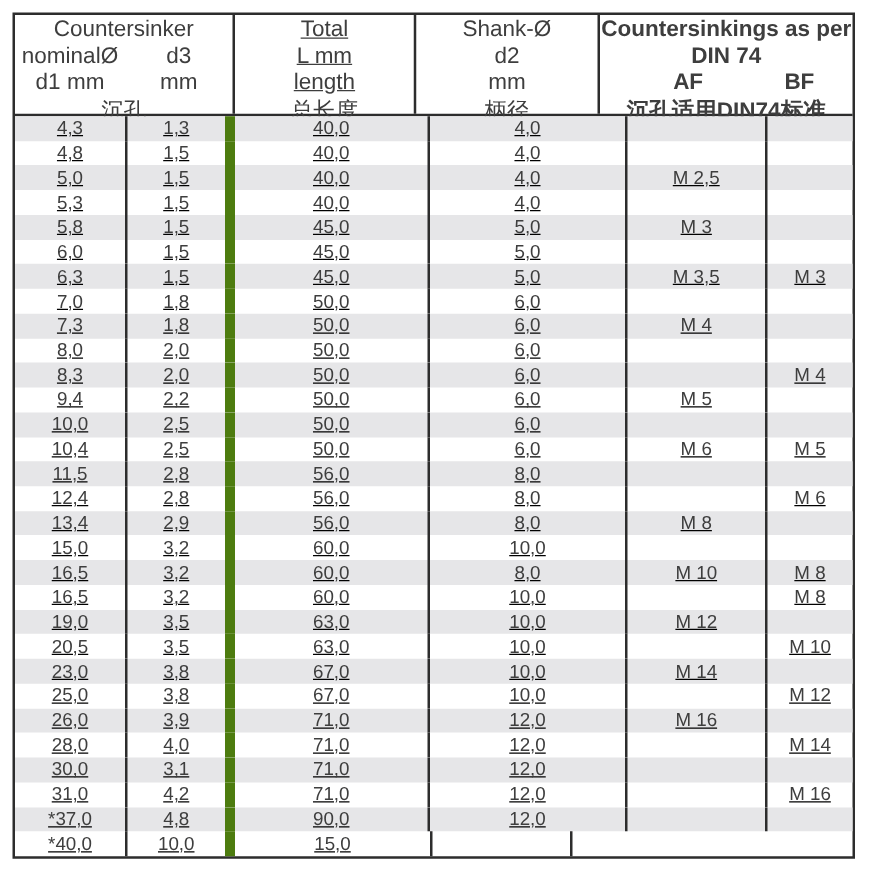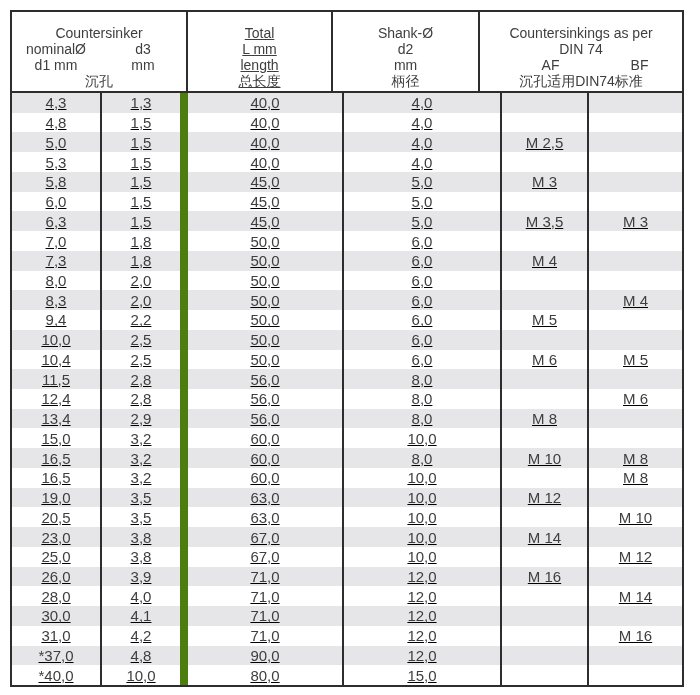--- a/index.html
+++ b/index.html
@@ -11,41 +11,41 @@
     position:absolute; left:10px; top:10px; width:674px; height:677px;
     box-sizing:border-box; border:2px solid #2d2d2d;
     display:flex; flex-direction:column; background:#ffffff;
   }
   .thead {
     height:81px; min-height:81px; box-sizing:border-box;
     border-bottom:2px solid #2d2d2d; display:flex;
   }
   .hcell {
     box-sizing:border-box; display:flex; flex-direction:column;
-    padding:13px 0; color:#3e3e3e; font-size:14px;
+    padding:1px 0; color:#3e3e3e; font-size:18px;
   }
   .hcell.bdr { border-right:2px solid #2d2d2d; }
-  .h0 { width:176px; } .h1 { width:156px;text-decoration:underline; } .h2 { width:158px;text-align:center; } .h3 { flex:1; }
+  .h0 { width:176px; } .h1 { width:156px;text-decoration:underline; } .h2 { width:158px;text-align:center; } .h3 { flex:1;font-weight:bold; }
   .hline { flex:1; display:flex; align-items:center; justify-content:center; white-space:nowrap; }
   .hline.split { justify-content:space-between; }
   .hline.split span { display:flex; align-items:center; justify-content:center; }
   .h0 .sub-l { width:88px; } .h0 .sub-r { width:86px; }
   .h3 .sub-l { width:93px;margin-left:24px; } .h3 .sub-r { width:85px; }
   .tbody { flex:1; display:flex; flex-direction:column;text-decoration:underline; }
   .row { flex:1; display:flex; }
   .row.striped { background:#e6e6e8; }
   .cell {
     box-sizing:border-box; display:flex; align-items:center; justify-content:center;
     font-size:15px; color:#3e3e3e; white-space:nowrap; overflow:hidden;
   }
   .c0 { width:90px;  border-right:2px solid #2d2d2d; }
   .c1 { width:86px;  border-right:8px solid #4d7c0f; }
   .c2 { width:156px; border-right:2px solid #2d2d2d; }
   .c3 { width:158px; border-right:2px solid #2d2d2d; }
-  .c4 { width:87px;  border-right:2px solid #2d2d2d; }
+  .c4 { width:112px;  border-right:2px solid #2d2d2d; }
   .c5 { flex:1; }
 </style>
 </head>
 <body>
 
 <div class="page">
   <div class="dtable">
 
     <div class="thead">
 
@@ -292,21 +292,21 @@
         <div class="row">
           <div class="cell c0">28,0</div>
           <div class="cell c1">4,0</div>
           <div class="cell c2">71,0</div>
           <div class="cell c3">12,0</div>
           <div class="cell c4"></div>
           <div class="cell c5">M 14</div>
         </div>
         <div class="row striped">
           <div class="cell c0">30,0</div>
-          <div class="cell c1">4,1</div>
+          <div class="cell c1">3,1</div>
           <div class="cell c2">71,0</div>
           <div class="cell c3">12,0</div>
           <div class="cell c4"></div>
           <div class="cell c5"></div>
         </div>
         <div class="row">
           <div class="cell c0">31,0</div>
           <div class="cell c1">4,2</div>
           <div class="cell c2">71,0</div>
           <div class="cell c3">12,0</div>
@@ -317,21 +317,20 @@
           <div class="cell c0">*37,0</div>
           <div class="cell c1">4,8</div>
           <div class="cell c2">90,0</div>
           <div class="cell c3">12,0</div>
           <div class="cell c4"></div>
           <div class="cell c5"></div>
         </div>
         <div class="row">
           <div class="cell c0">*40,0</div>
           <div class="cell c1">10,0</div>
-          <div class="cell c2">80,0</div>
           <div class="cell c3">15,0</div>
           <div class="cell c4"></div>
           <div class="cell c5"></div>
         </div>
       </div>
 
   </div>
 </div>
 
 </body></html>

